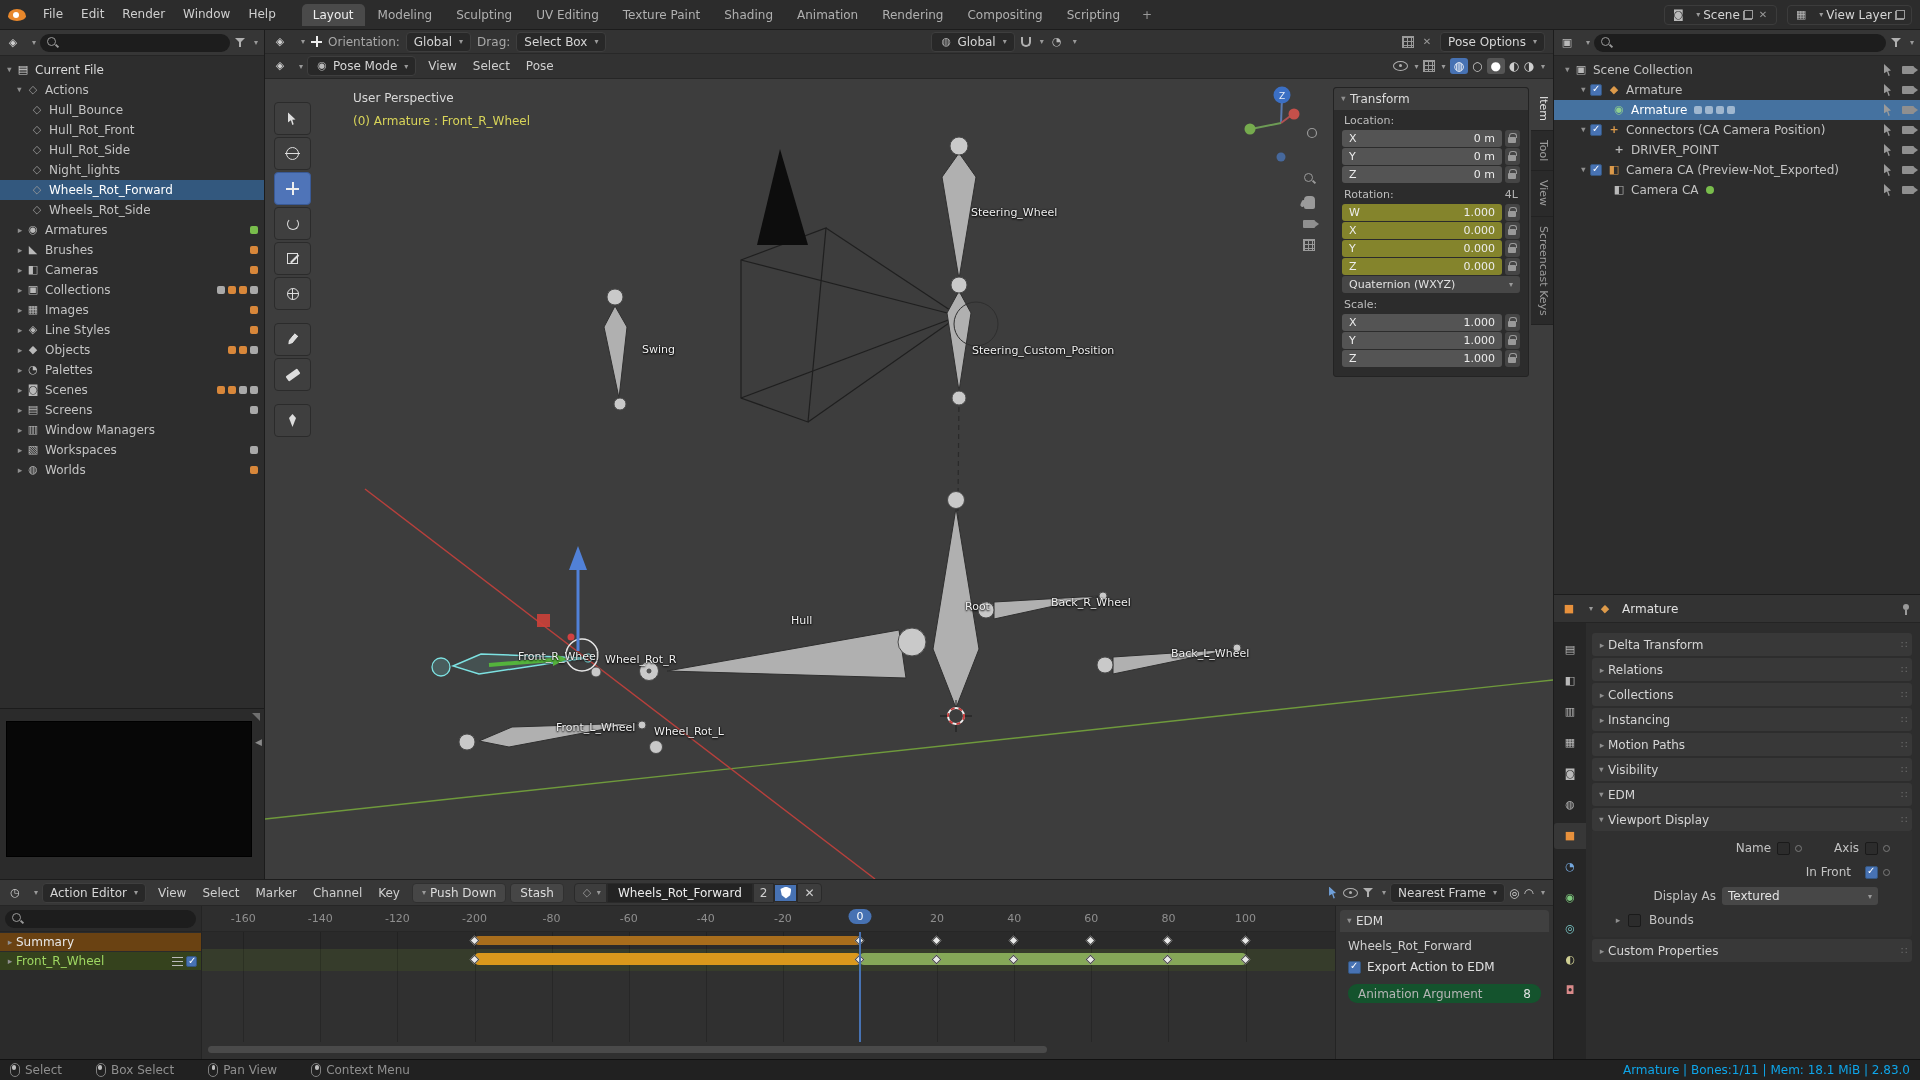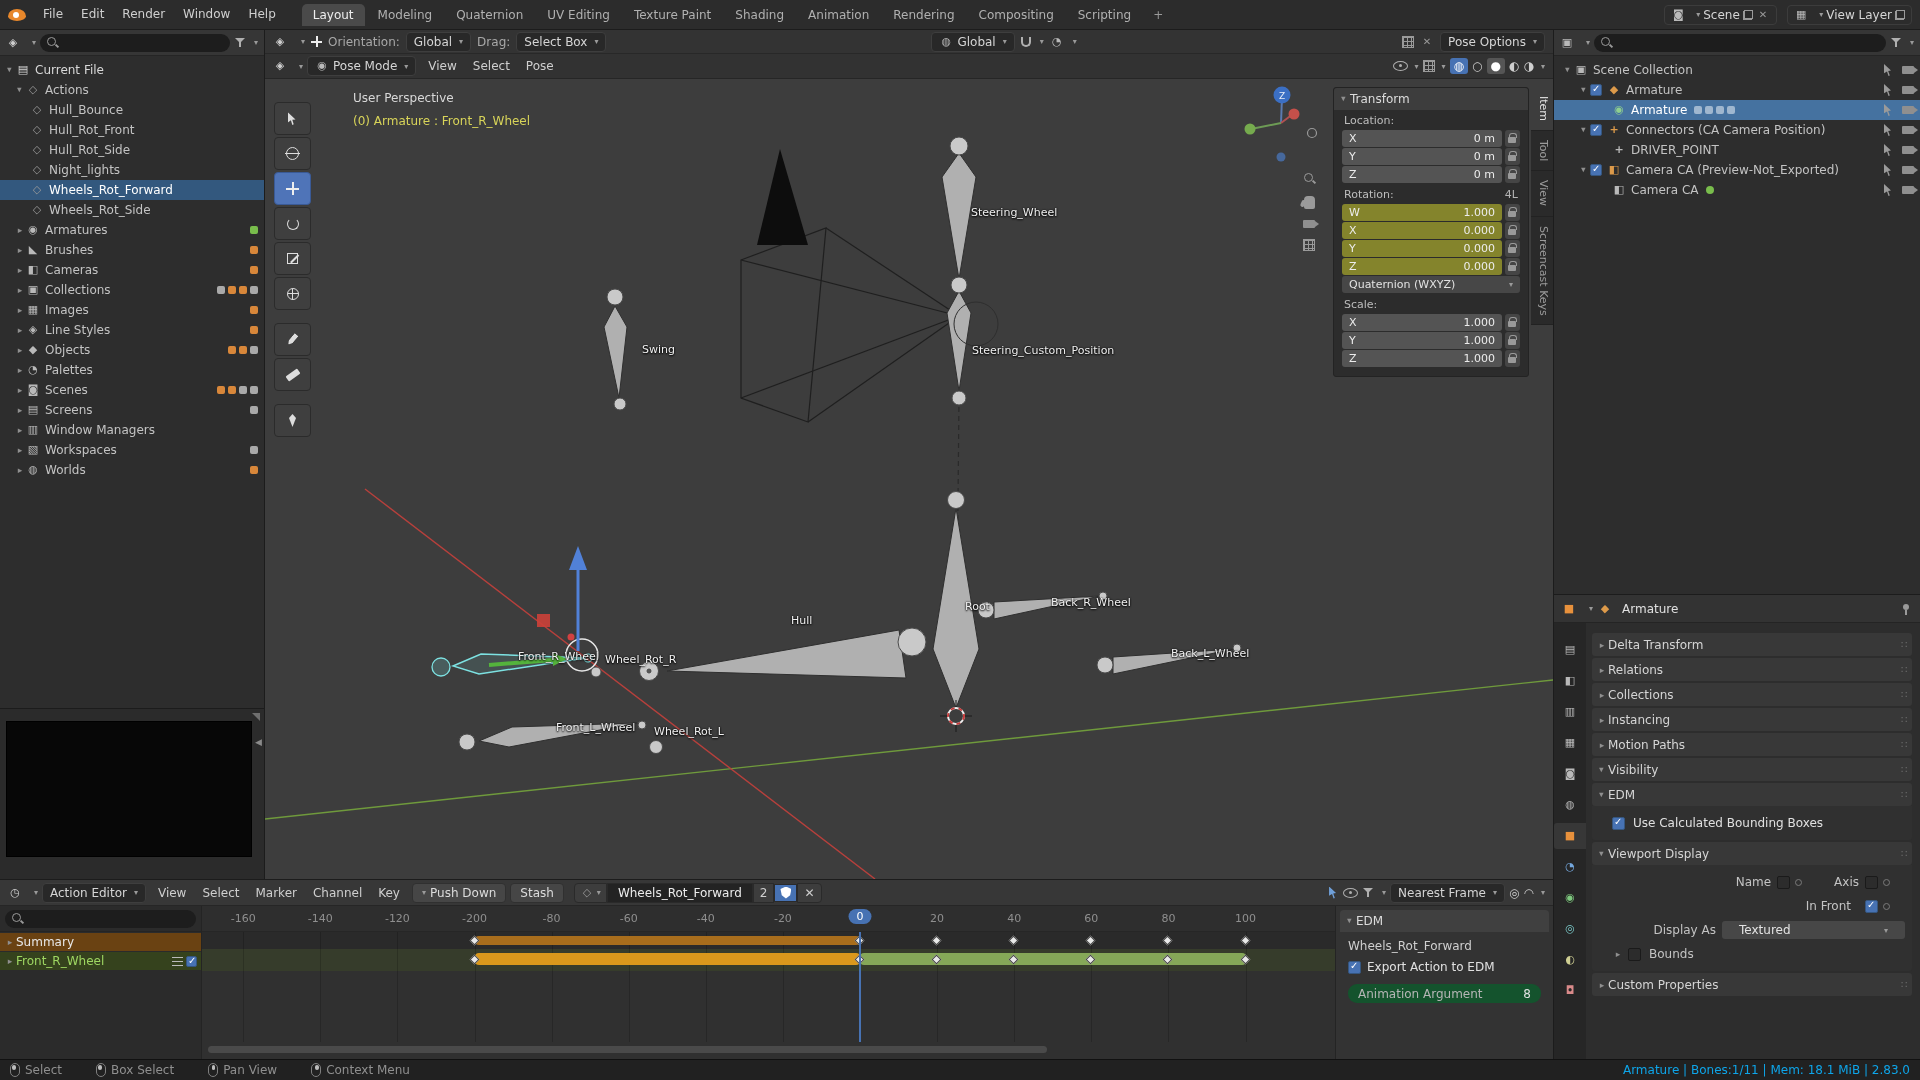--- a/index.html
+++ b/index.html
@@ -174,21 +174,21 @@
 .pt-tab .ic{margin:0}
 .pt-tab.active{background:#373737;border-radius:3px 0 0 3px}
 .pp-head{height:28px;background:#333;border-bottom:1px solid #242424;display:flex;align-items:center;padding:0 8px;gap:5px}
 .pp-content{position:absolute;left:32px;right:0;top:28px;bottom:0;padding:8px 6px 0 4px}
 .pp-panel{height:23px;background:#383838;border-radius:3px;margin:2px 2px 0;display:flex;align-items:center;padding:0 4px;color:#d5d5d5}
 .dragdots{margin-left:auto;color:#6e6e6e;font-size:10px;letter-spacing:1px}
 .pp-body{background:#303030;margin:0 2px;border-radius:0 0 3px 3px;padding:5px 6px}
 .pp-row{display:flex;align-items:center;height:24px}
 .pp-lab{width:118px;text-align:right;margin-right:6px;color:#c3c3c3;flex:none}
 .pp-lab.auto{width:auto;margin-left:auto}
-.pp-dd{flex:1;height:18px;background:#474747;border-radius:3px;display:flex;align-items:center;padding:0 17px;color:#e2e2e2;margin-right:1px}
+.pp-dd{flex:1;height:18px;background:#474747;border-radius:3px;display:flex;align-items:center;padding:0 6px;color:#e2e2e2;margin-right:28px}
 .pp-dd .dd{margin-left:auto}
 
 #dope{left:0;top:879px;width:1553px;height:180px;background:#303030;border-top:1px solid #1c1c1c}
 .dp-header{position:absolute;left:0;top:0;width:100%;height:26px;background:#373737;border-bottom:1px solid #262626;display:flex;align-items:center;padding:0 8px;gap:4px;z-index:40}
 .btn{display:flex;align-items:center;gap:4px;background:#464646;border:1px solid #303030;border-radius:4px;padding:2px 9px;color:#dcdcdc}
 .datablock{display:flex;align-items:center;margin-left:6px}
 .datablock>*{border:1px solid #2a2a2a}
 .db-ic{background:#3d3d3d;border-radius:4px 0 0 4px;padding:2px 5px;display:flex;align-items:center}
 .db-name{background:#232323;color:#ececec;padding:2px 10px}
 .db-count{background:#3d3d3d;color:#cfcfcf;padding:2px 6px}
@@ -238,21 +238,21 @@
     <span class="menu-item"><span>File</span></span>
         <span class="menu-item"><span>Edit</span></span>
         <span class="menu-item"><span>Render</span></span>
         <span class="menu-item"><span>Window</span></span>
         <span class="menu-item"><span>Help</span></span>
       </div>
     <div class="ws-tabs">
 
     <span class="ws-tab active"><span>Layout</span></span>
         <span class="ws-tab"><span>Modeling</span></span>
-        <span class="ws-tab"><span>Quaternion</span></span>
+        <span class="ws-tab"><span>Sculpting</span></span>
         <span class="ws-tab"><span>UV Editing</span></span>
         <span class="ws-tab"><span>Texture Paint</span></span>
         <span class="ws-tab"><span>Shading</span></span>
         <span class="ws-tab"><span>Animation</span></span>
         <span class="ws-tab"><span>Rendering</span></span>
         <span class="ws-tab"><span>Compositing</span></span>
         <span class="ws-tab"><span>Scripting</span></span>
       </div>
     <span class="ws-add">+</span>
     <div class="flexspace"></div>
@@ -945,26 +945,20 @@
         </div>
       <div class="pp-panel open">
         <span class="exp">▸</span>
         <span>Visibility</span>
         <span class="dragdots">∷</span>
       </div>
       <div class="pp-panel open">
         <span class="exp">▸</span>
         <span>EDM</span>
         <span class="dragdots">∷</span>
-      </div>
-      <div class="pp-body">
-        <div class="pp-row" style="padding-left:14px">
-          <span class="chk on" style="margin-right:8px"></span>
-          <span style="color:#e0e0e0">Use Calculated Bounding Boxes</span>
-        </div>
       </div>
       <div class="pp-panel open">
         <span class="exp">▸</span>
         <span>Viewport Display</span>
         <span class="dragdots">∷</span>
       </div>
       <div class="pp-body">
         <div class="pp-row" style="justify-content:flex-end;padding-right:10px">
           <span style="margin-right:6px">Name</span>
           <span class="chk"></span>

